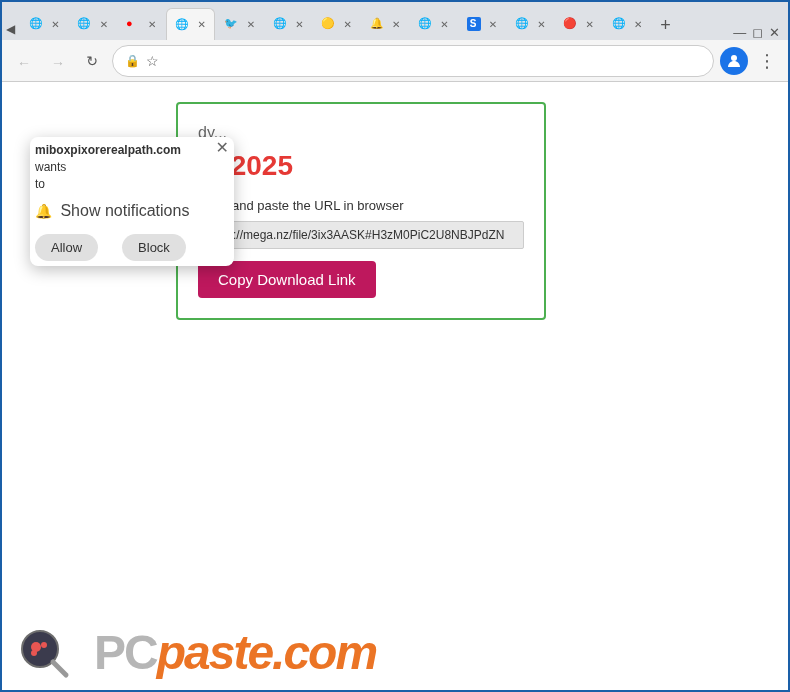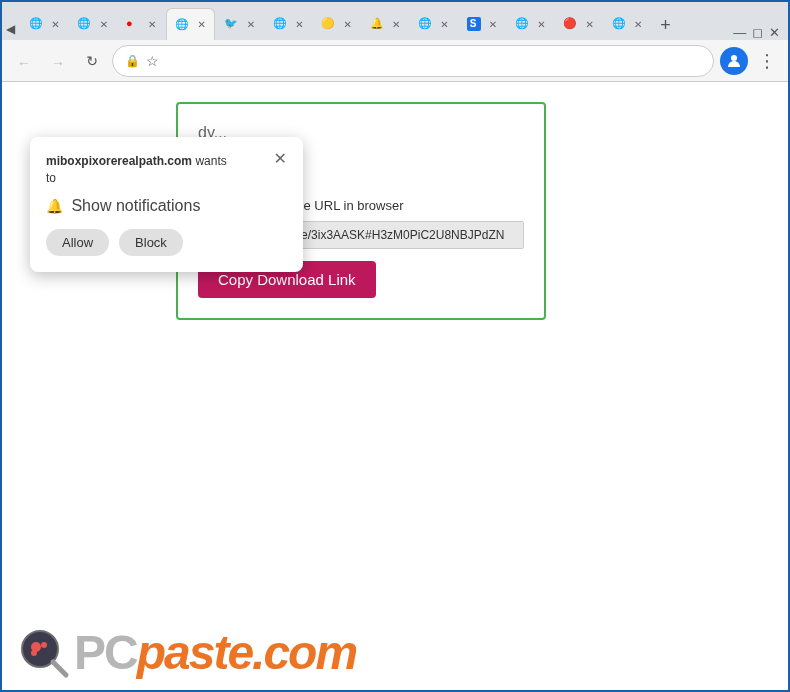--- a/index.html
+++ b/index.html
@@ -219,25 +219,25 @@
       border-radius: 4px;
       cursor: pointer;
       display: block;
     }
 
     
     .notification-popup {
       position: absolute;
       top: 55px;
       left: 28px;
-      width: 273px;
+      width: 204px;
       background: #fff;
       border-radius: 8px;
       box-shadow: 0 4px 16px rgba(0,0,0,0.25);
-      padding: 16px;
+      padding: 5px;
       z-index: 100;
     }
 
     .popup-header {
       display: flex;
       justify-content: space-between;
       align-items: flex-start;
       margin-bottom: 10px;
     }
 
@@ -271,21 +271,21 @@
       font-size: 14px;
     }
 
     .show-notifications-text {
       font-size: 16px;
       color: #444;
     }
 
     .popup-buttons {
       display: flex;
-      gap: 10px;
+      gap: 24px;
     }
 
     .btn-allow {
       background: #e0e0e0;
       border: none;
       border-radius: 16px;
       padding: 6px 16px;
       font-size: 13px;
       color: #333;
       cursor: pointer;
@@ -301,21 +301,21 @@
       cursor: pointer;
     }
 
     
     .pcrisk-watermark {
       position: absolute;
       bottom: 10px;
       left: 16px;
       display: flex;
       align-items: center;
-      gap: 4px;
+      gap: 24px;
       opacity: 0.85;
     }
 
     .pcrisk-logo {
       width: 52px;
       height: 52px;
     }
 
     
     .tab-scroll-left {

